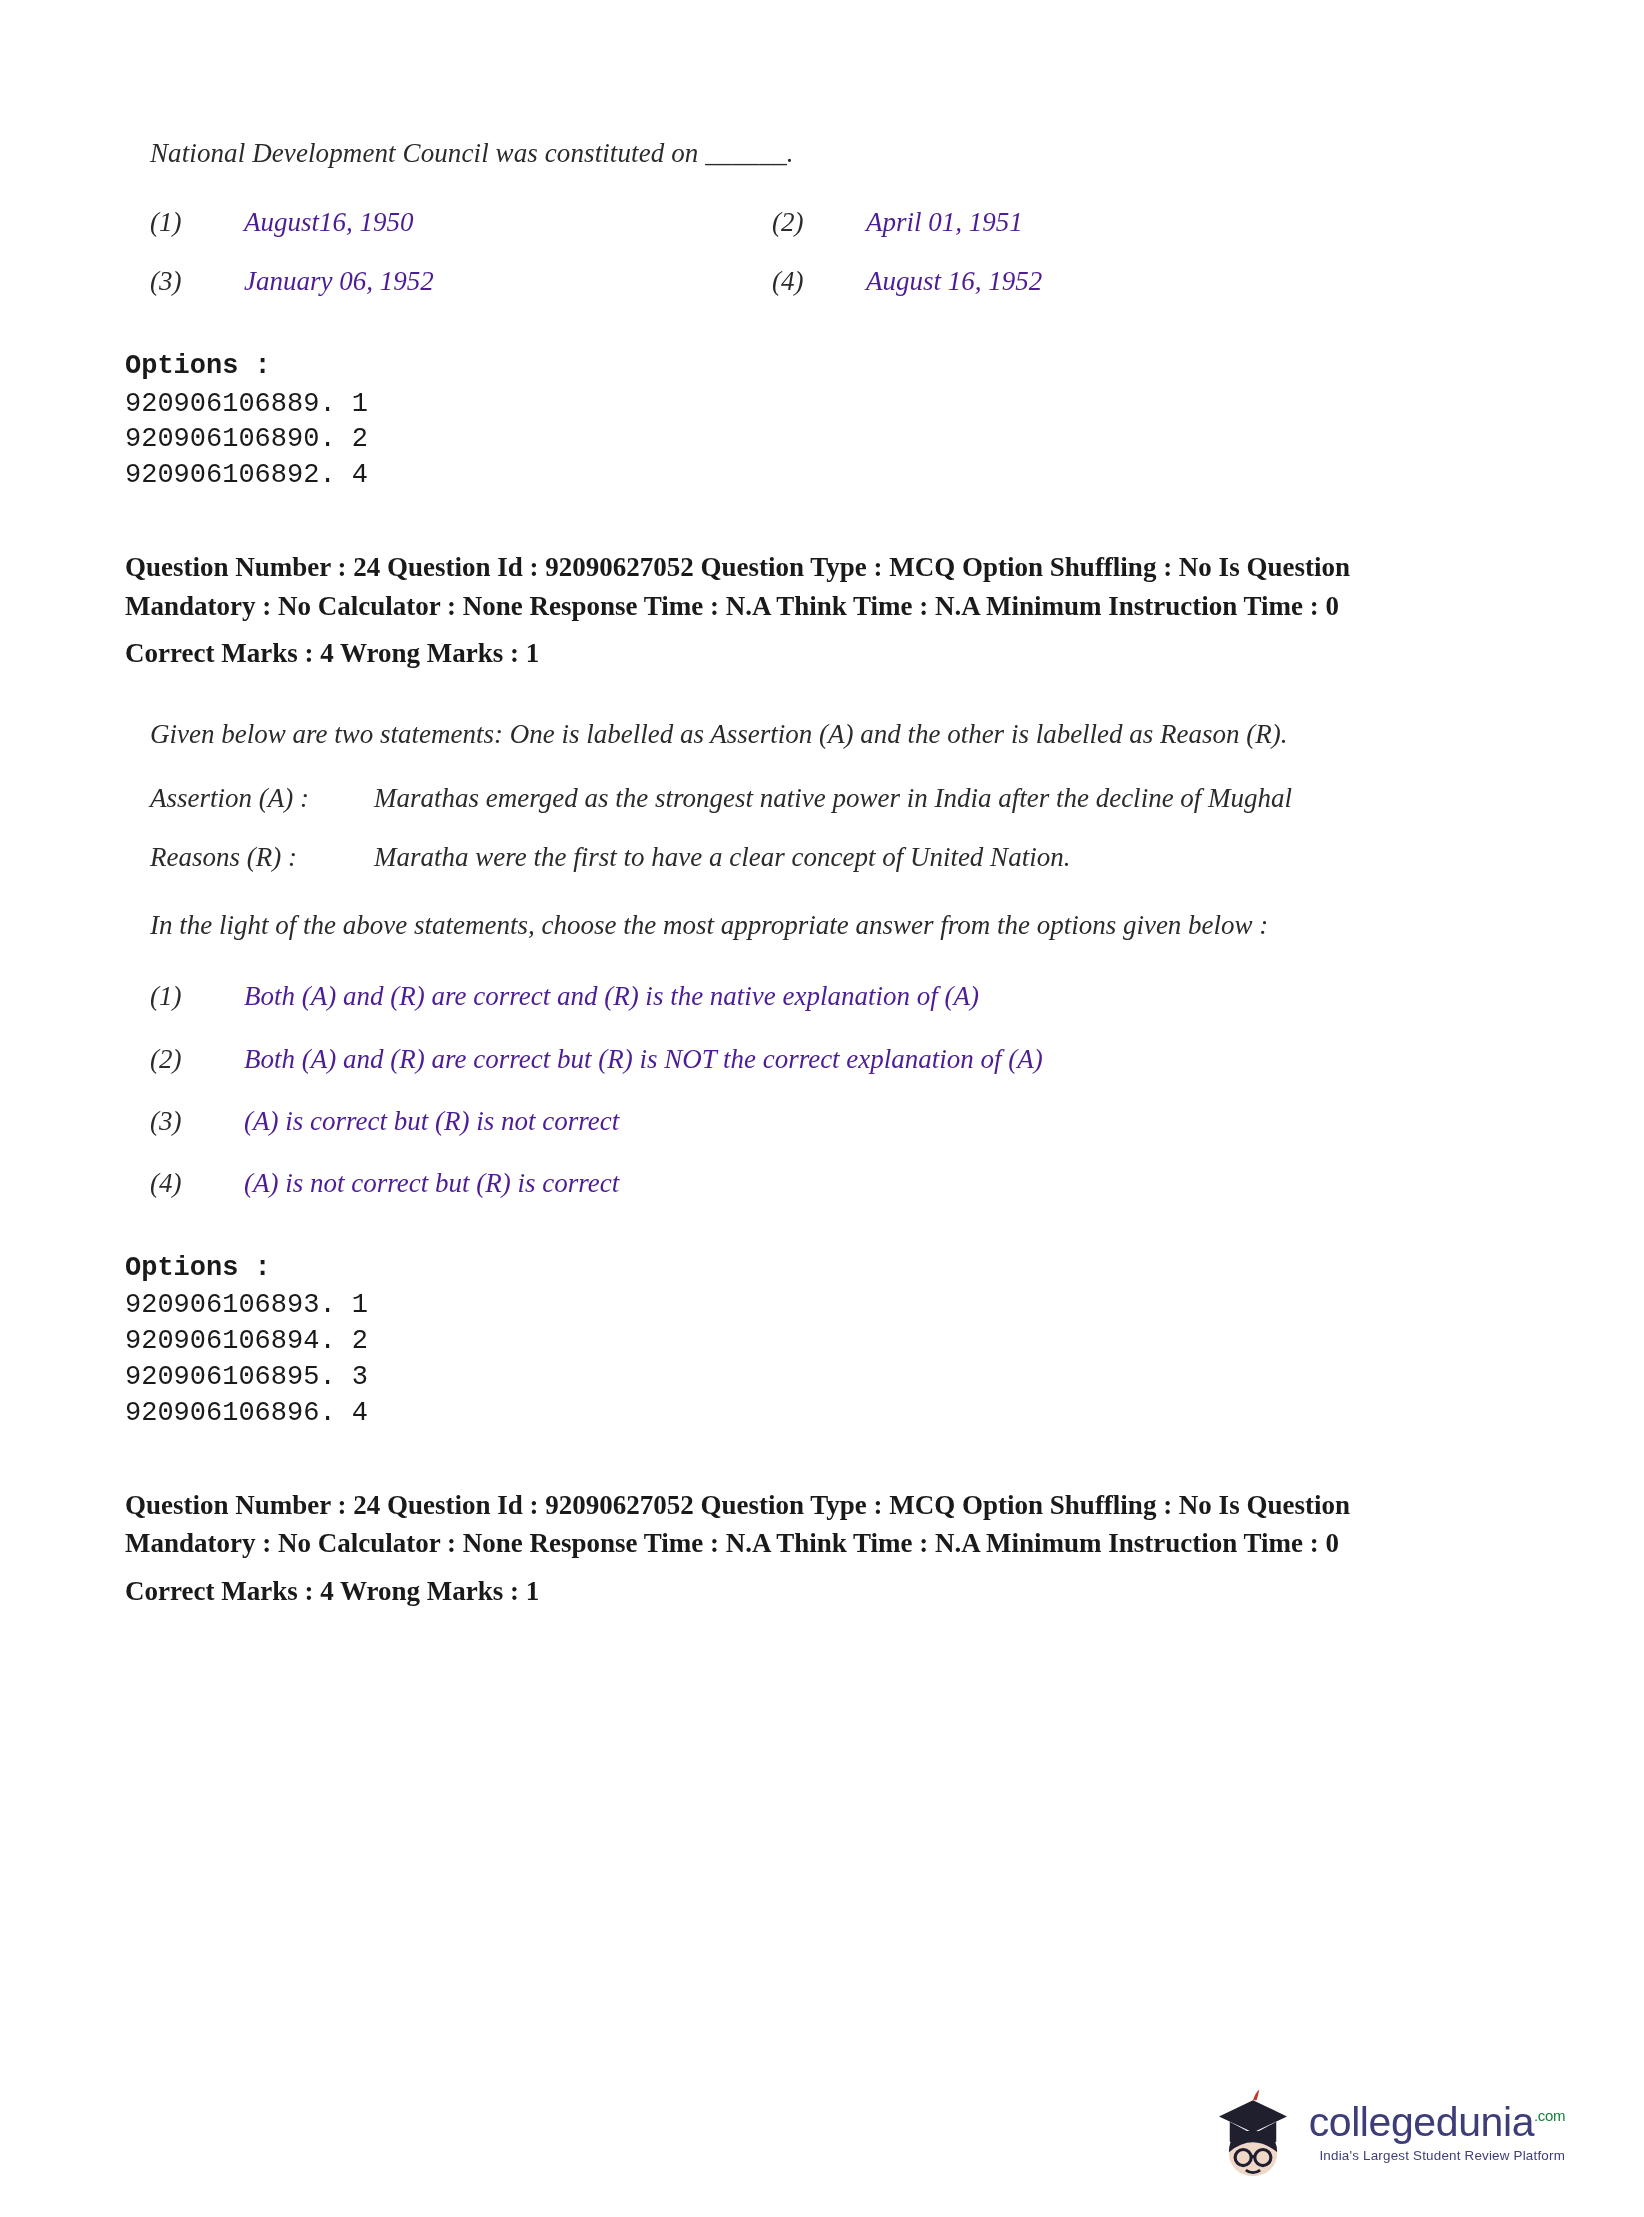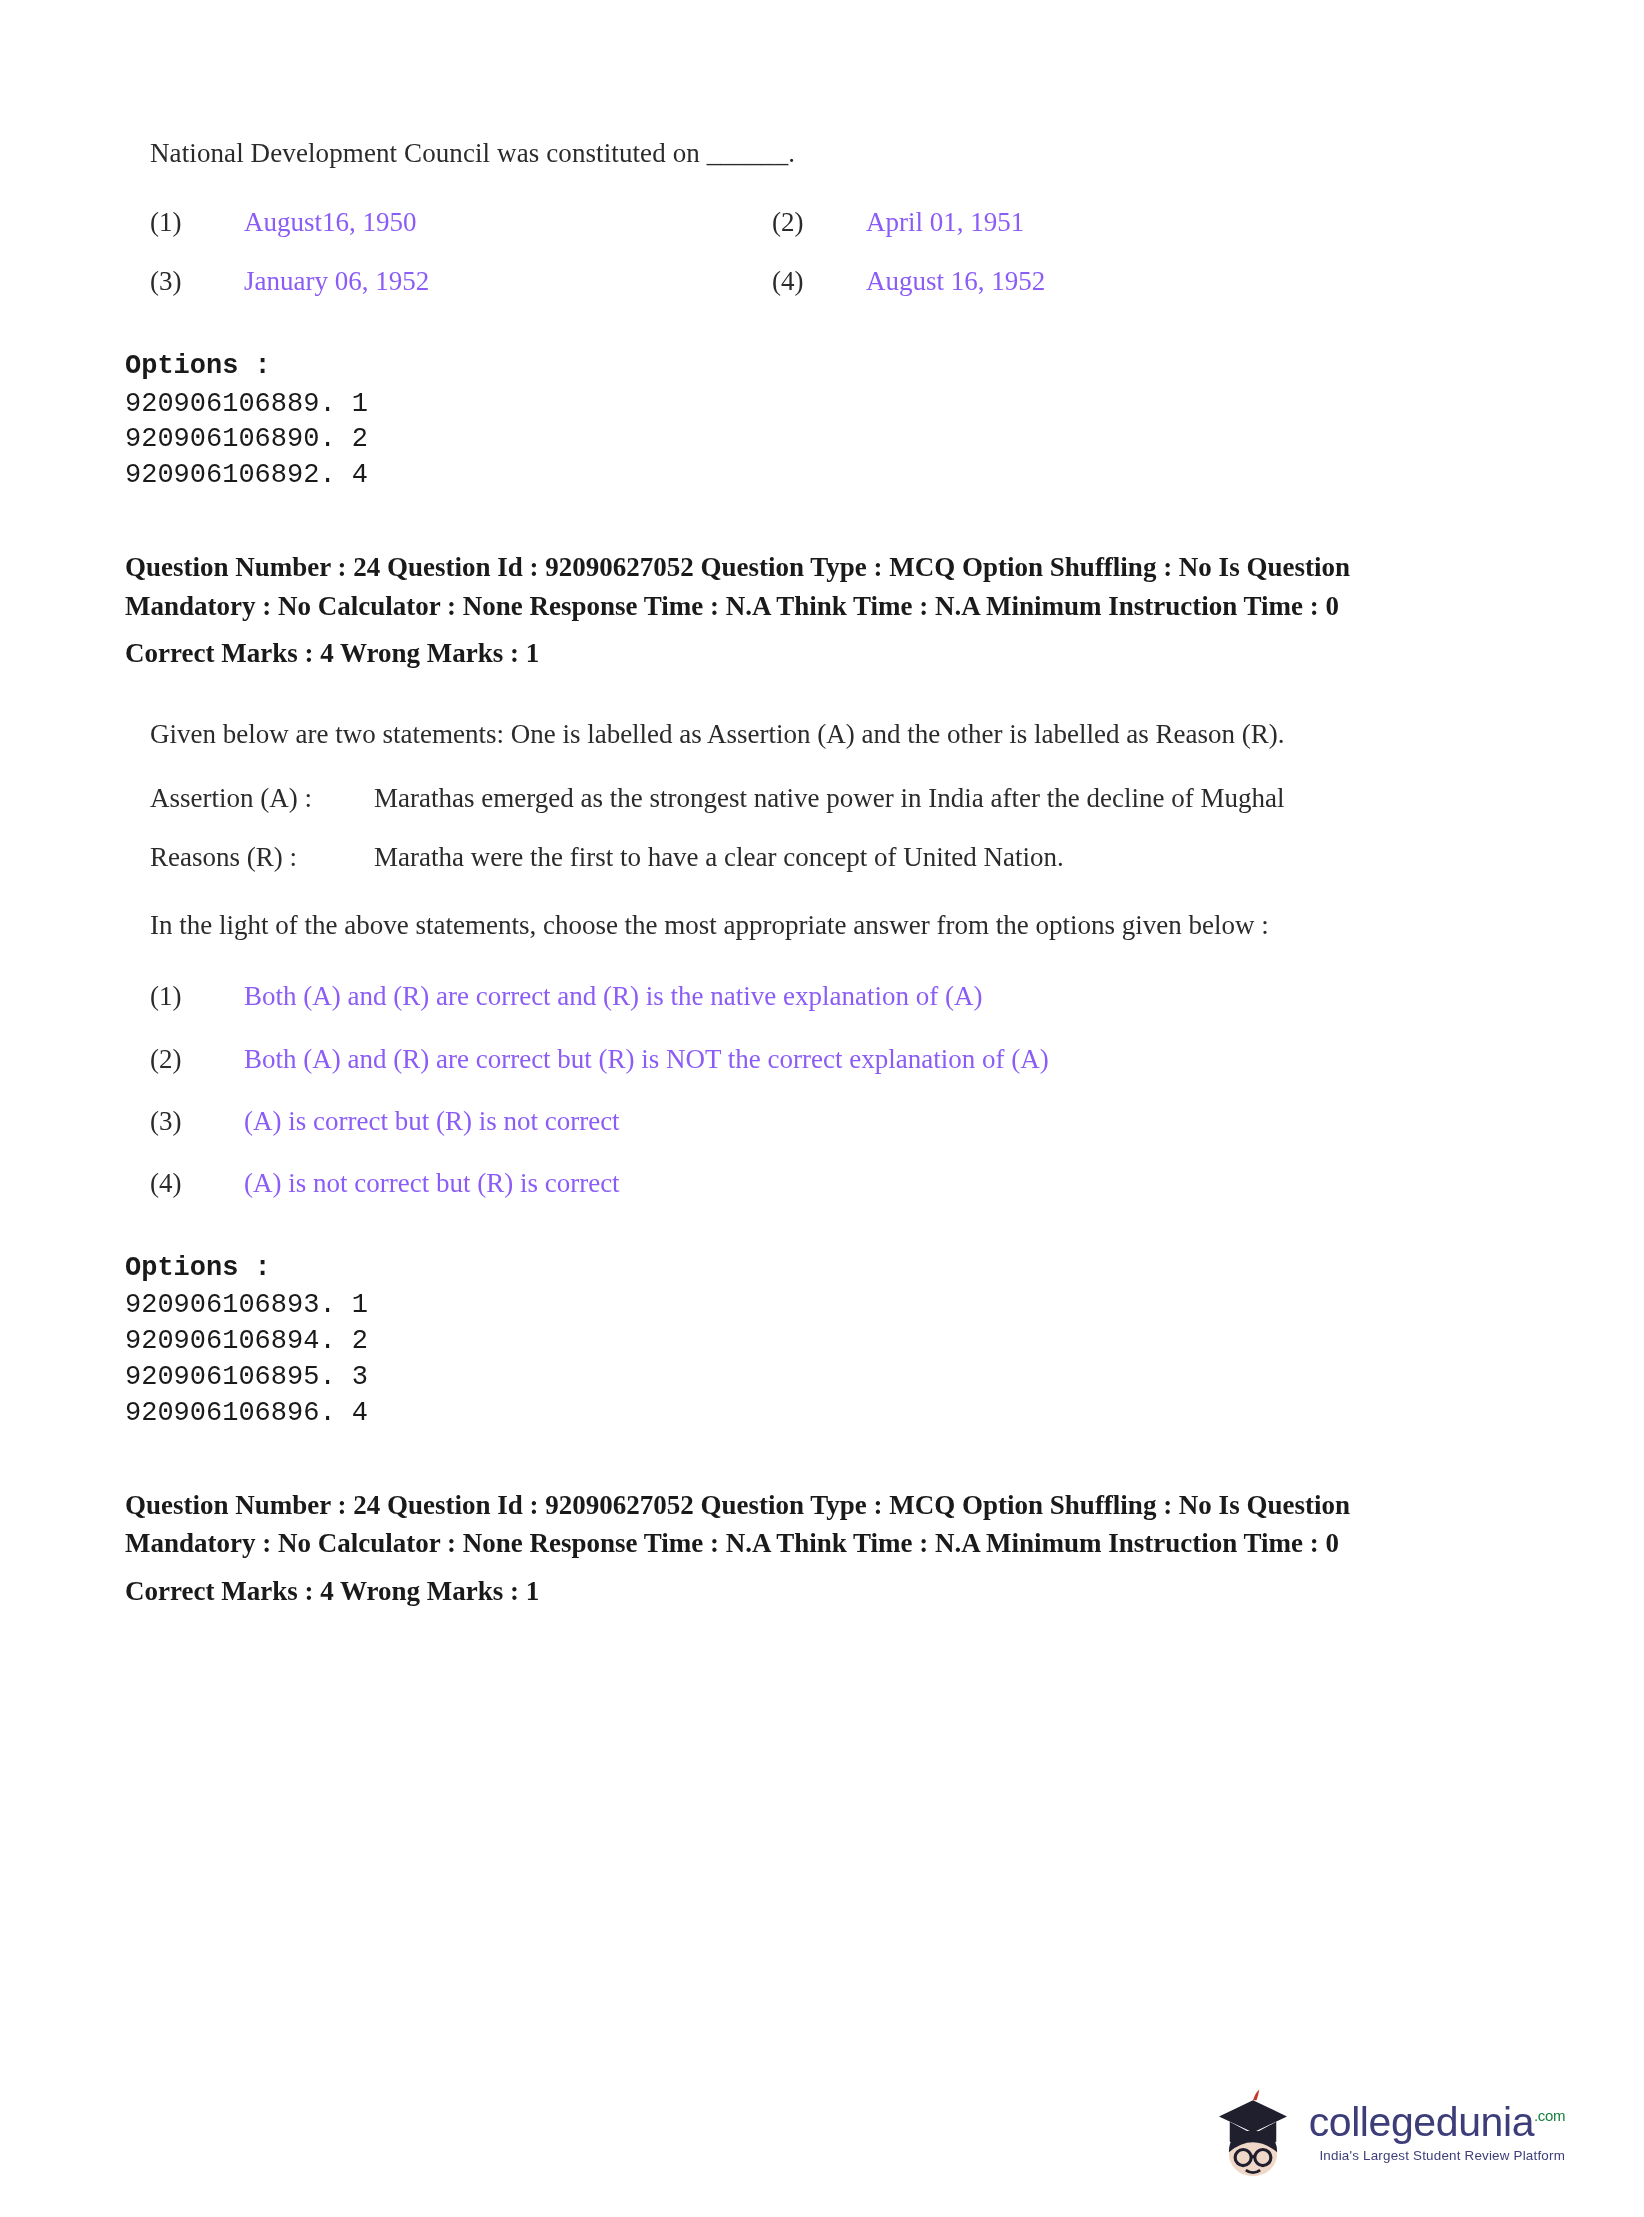--- a/index.html
+++ b/index.html
@@ -29,38 +29,39 @@
     top: 134px;
     width: 1361px;
   }
 
   
   .qbody {
     font-family: "Liberation Serif", serif;
     color: #2b2b2b;
     font-size: 27px;
     line-height: 1.45;
+    font-style: italic;
   }
   .stem {
     margin-left: 25px;
     font-size: 27px;
     letter-spacing: 0.1px;
   }
 
   .opt-grid {
     margin-top: 30px;
     margin-left: 25px;
     display: grid;
     grid-template-columns: 94px 528px 94px 1fr;
     row-gap: 19.7px;
     align-items: baseline;
     font-size: 27px;
   }
   .opt-num { color: #2b2b2b; }
-  .opt-txt { color: #8b5cf6; }
+  .opt-txt { color: #4c1d95; }
 
   
   .options-block {
     margin-top: 50px;
     font-family: Liberation Mono, monospace;
   }
   .options-head {
     font-weight: bold;
     font-size: 27px;
     margin-bottom: 5.4px;

